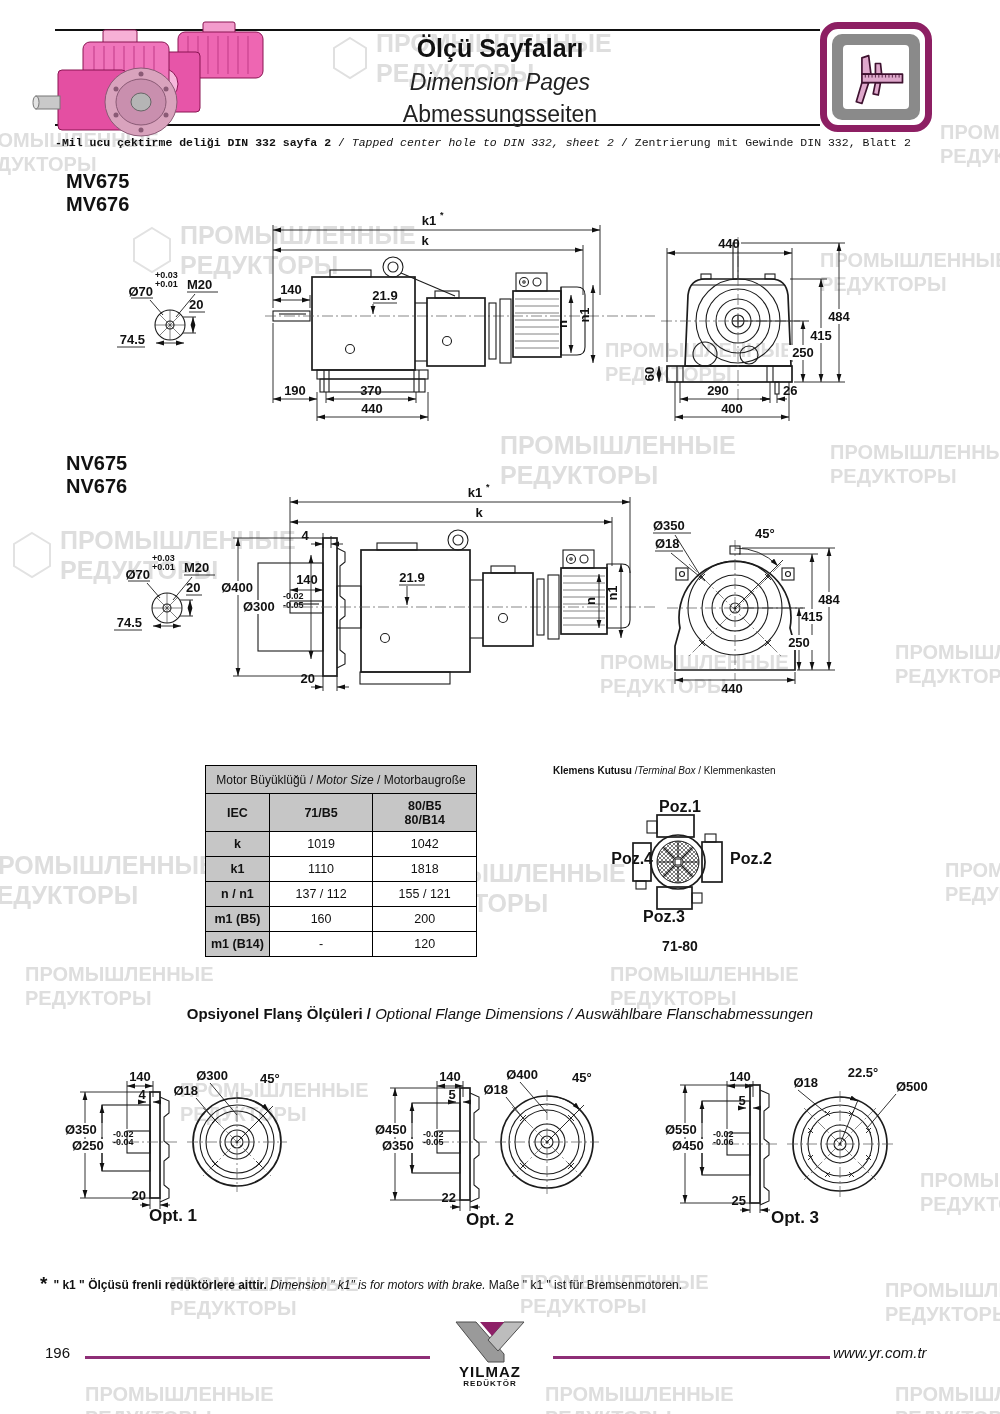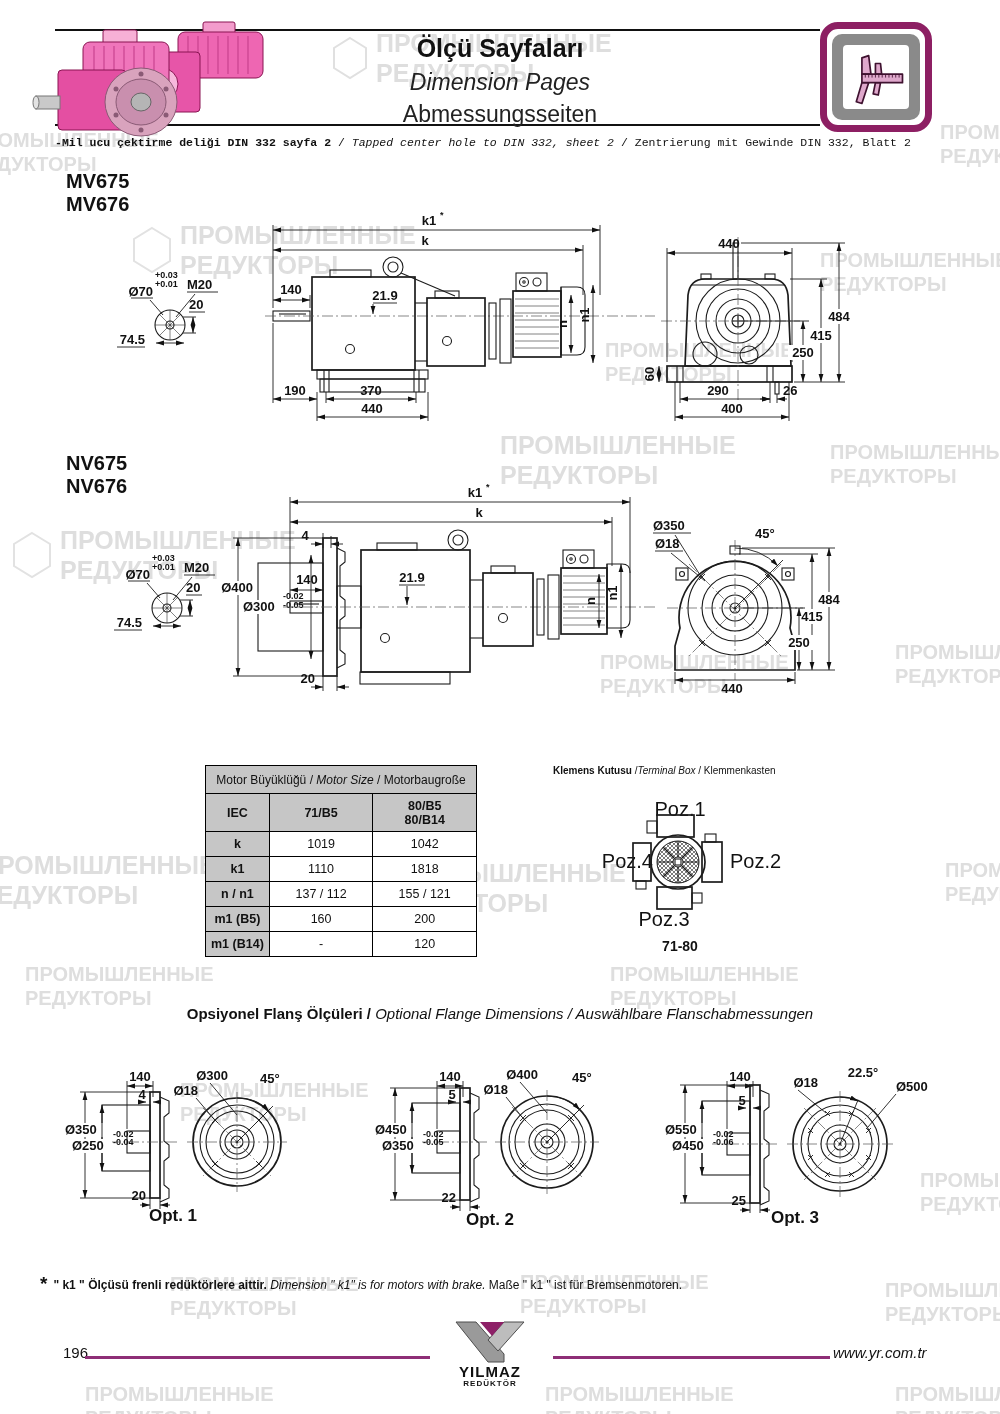--- a/index.html
+++ b/index.html
@@ -48,21 +48,21 @@
   table.mt td { border:1.6px solid #000; text-align:center; vertical-align:middle; padding:2px 3px; }
   table.mt .hd { background:#c6c6c6; font-weight:bold; }
   table.mt .ttl { background:#c6c6c6; height:28px; font-size:12px; }
   table.mt .lab { background:#c6c6c6; font-weight:bold; width:64px; }
   table.mt td.val { background:#fff; width:104px; height:25px; }
   .ttl .i { font-style:italic; }
 
   .tb-title { font-size:10px; color:#111; }
   .tb-title .b { font-weight:bold; }
   .tb-title .i { font-style:italic; }
-  .poz { font-size:20px; font-weight:normal; color:#111; }
+  .poz { font-size:16px; font-weight:bold; color:#111; }
 
   .flange-title { width:1000px; text-align:center; font-size:15px; color:#111; }
   .flange-title .b { font-weight:bold; }
   .flange-title .i { font-style:italic; }
   .opt-label { width:120px; text-align:center; font-size:17px; font-weight:bold; color:#111; }
 
   .footnote { display:flex; align-items:flex-start; gap:6px; font-size:12px; color:#111; }
   .footnote .star { font-size:19px; font-weight:bold; line-height:12px; }
   .footnote .b { font-weight:bold; }
   .footnote .i { font-style:italic; }
@@ -854,21 +854,21 @@
 
   <div class="z footnote" style="left:40px;top:1278px">
     <span class="star">*</span>
     <span>
       <span class="b">" k1 " Ölçüsü frenli redüktörlere aittir.</span>
       <span class="i">Dimension " k1" is for motors with brake.</span>
       <span>Maße " k1 " ist für Bremsenmotoren.</span>
     </span>
   </div>
 
-  <div class="z page-num" style="left:63px;top:1344px">196</div>
+  <div class="z page-num" style="left:45px;top:1344px">196</div>
   <div class="fline" style="left:85px;top:1356px;width:345px"></div>
   <div class="fline" style="left:553px;top:1356px;width:277px"></div>
 
   <svg class="z" style="left:452px;top:1318px" width="76" height="46" viewBox="0 0 76 46">
     <polygon points="4,4 24,4 52,36 52,44 36,44" fill="#9a9a9a" stroke="#4d4d4d"></polygon>
     <polygon points="72,4 52,4 36,22 46,33" fill="#bdbdbd" stroke="#4d4d4d"></polygon>
     <polygon points="28,4 52,4 40,18" fill="#8d2067"></polygon>
   </svg>
   <div class="z brand" style="left:435px;top:1364px">
     <div class="brand-top">YILMAZ</div>

